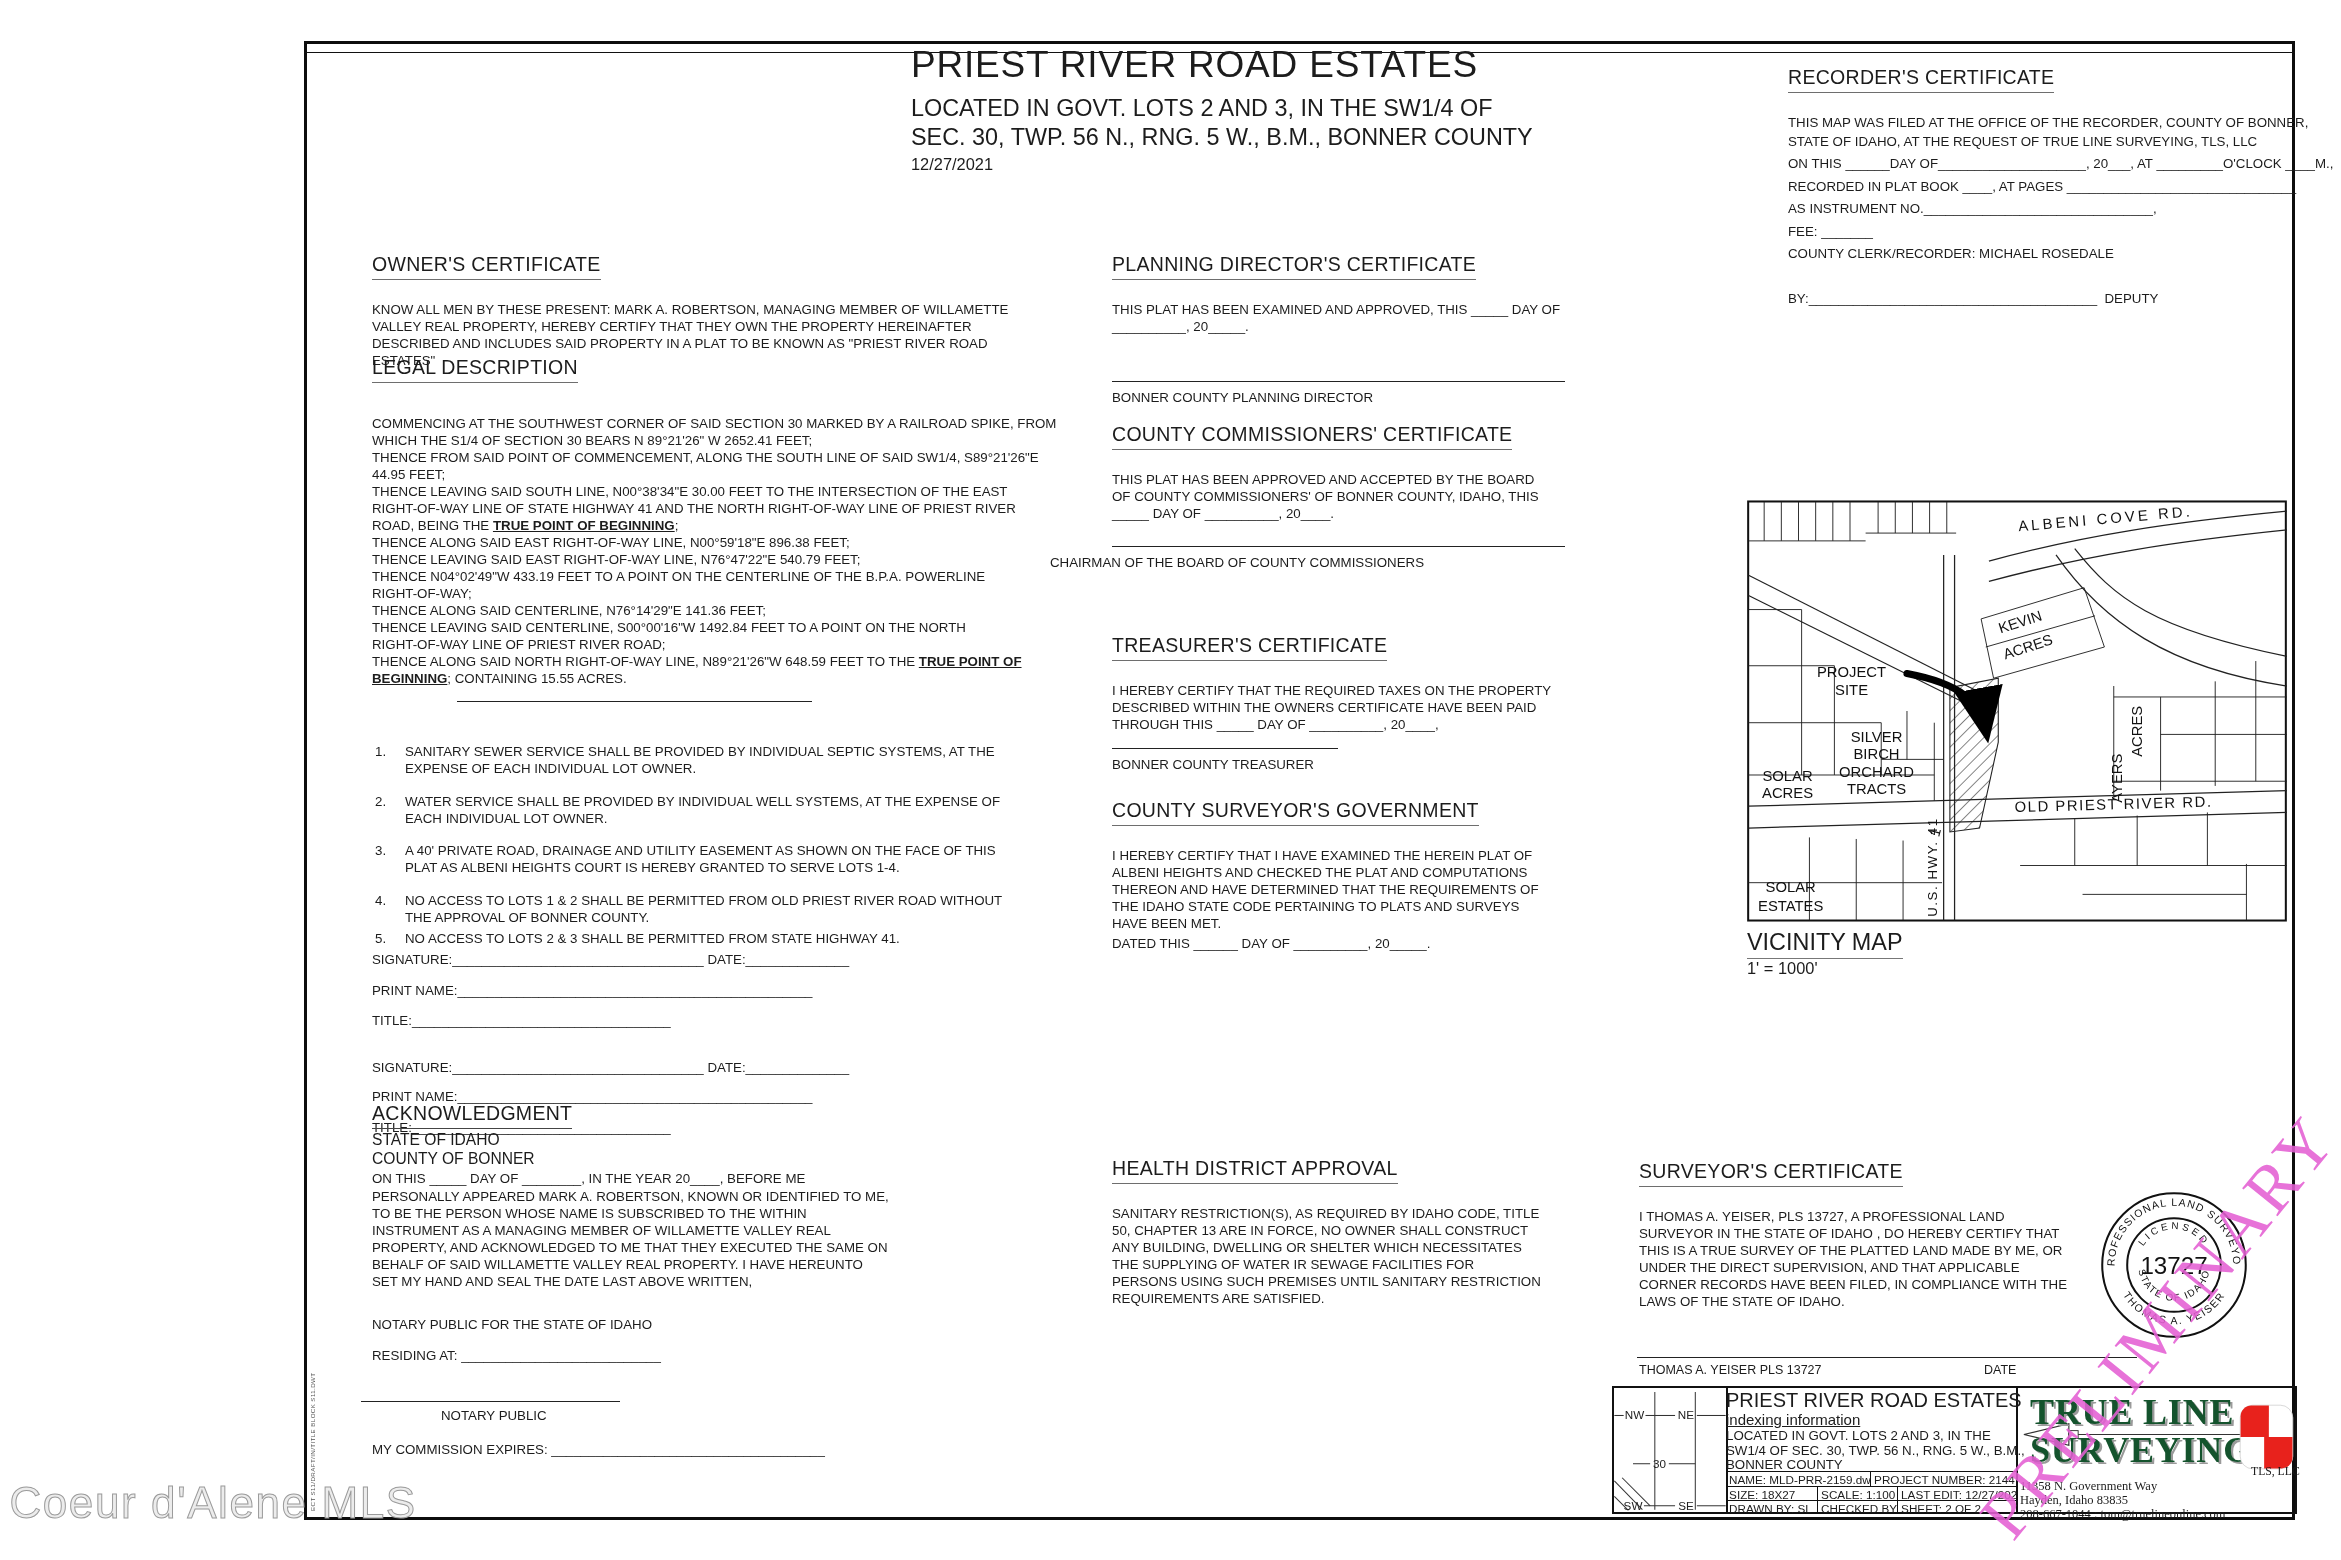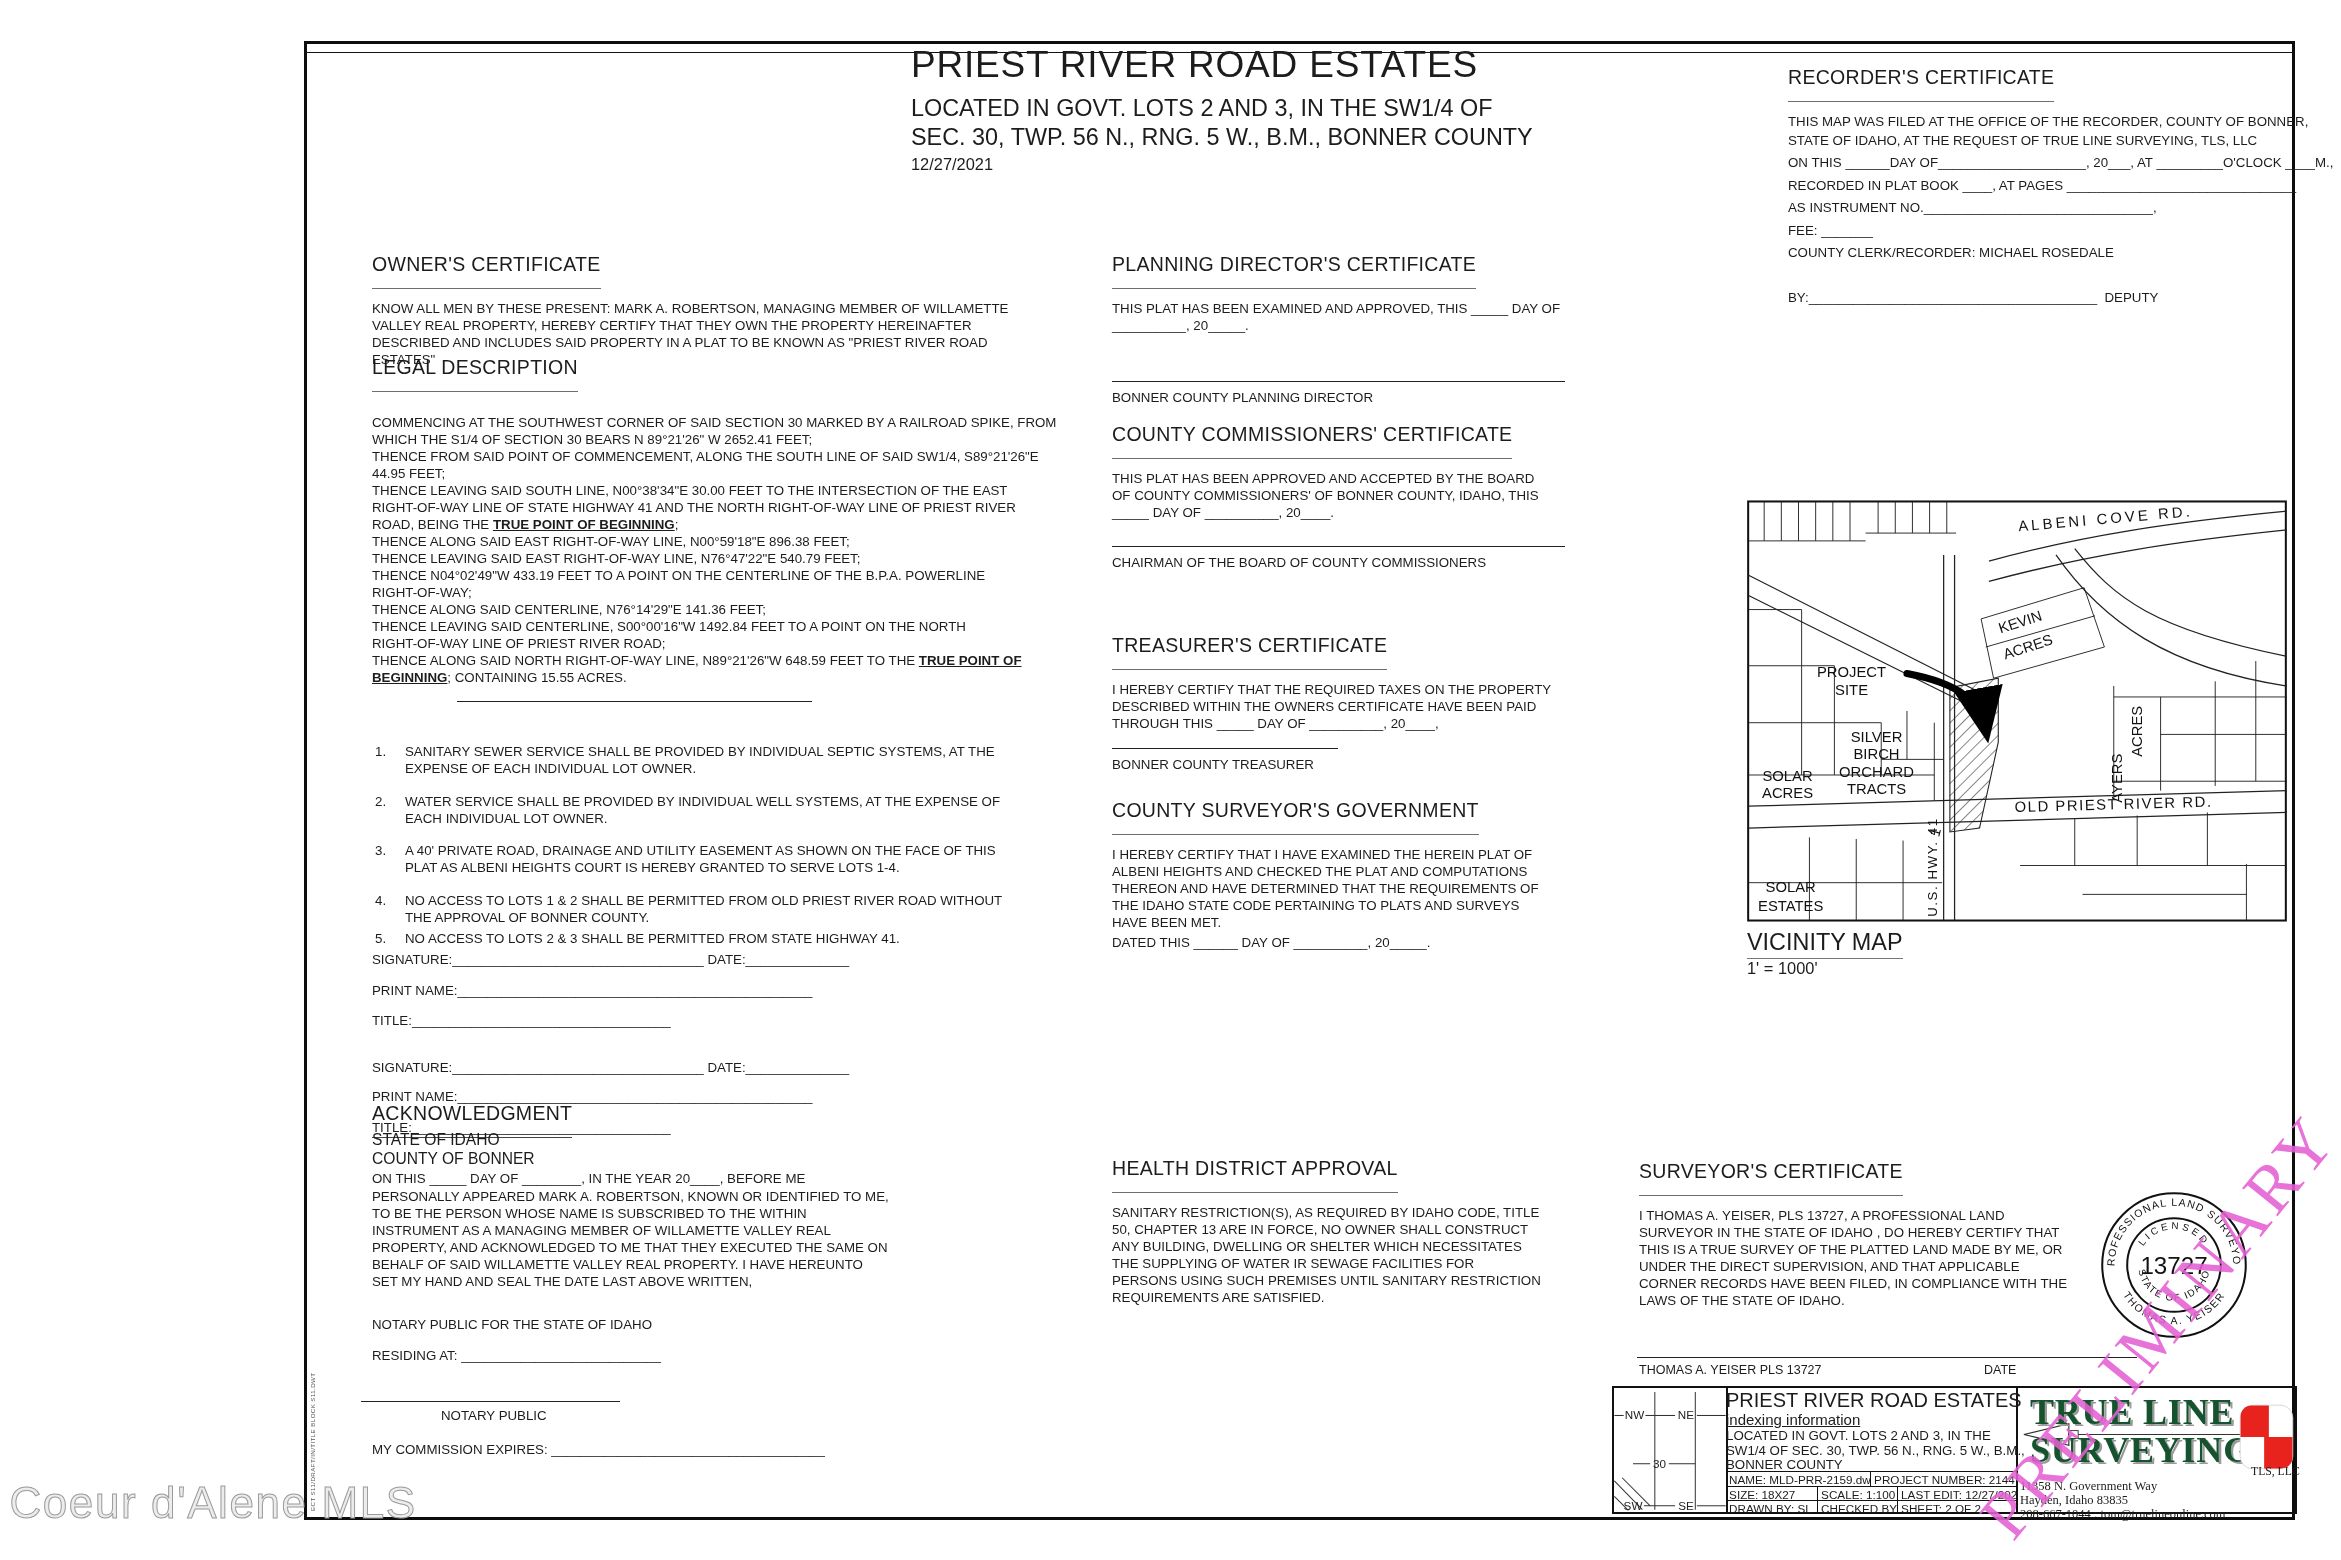--- a/index.html
+++ b/index.html
@@ -2,21 +2,21 @@
 <html style="font-size:12.5px"><head>
 <meta charset="utf-8">
 <style>
   html,body{margin:0;padding:0;background:#fff;}
   body{width:2342px;height:1561px;position:relative;overflow:hidden;
        font-family:"Liberation Sans",sans-serif;color:#1c1c1c;}
   .abs{position:absolute;}
   .center{text-align:left;}
   .sheet{left:304px;top:41px;width:1991px;height:1479px;border:3.1px solid #0d0d0d;box-sizing:border-box;}
   .topline{left:304px;top:52px;width:1991px;border-top:1.2px solid #111;height:0;}
-  .h{display:inline-block;font-size:19.5px;letter-spacing:0.3px;border-bottom:1.6px solid #6e6e6e;padding-bottom:12px;margin-bottom:11px;white-space:nowrap;}
+  .h{display:inline-block;font-size:19.5px;letter-spacing:0.3px;border-bottom:1.6px solid #6e6e6e;padding-bottom:3px;margin-bottom:21px;white-space:nowrap;}
   .body,.lline,.cline,.rec-line{font-size:13.3px;line-height:17px;white-space:nowrap;}
   .cline{line-height:17px;}
   .wrap{white-space:normal;}
   .bu{font-weight:bold;text-decoration:underline;}
   .rule-thin{position:absolute;border-top:1.2px solid #222;height:0;}
   .gap14{height:11px;}
   .rec-line{margin-bottom:5.5px;}
   .rec-line:nth-child(1){margin-bottom:1.6px;}
   .note{display:flex;margin-bottom:15.6px;font-size:13.3px;line-height:17px;}
   .note:nth-child(4){margin-bottom:3.9px;}
@@ -173,21 +173,21 @@
 
 <div class="abs" style="left:1112px;top:423px">
   <div><span class="h">COUNTY COMMISSIONERS' CERTIFICATE</span></div>
   <div>
       <div class="cline">THIS PLAT HAS BEEN APPROVED AND ACCEPTED BY THE BOARD</div>
       <div class="cline">OF COUNTY COMMISSIONERS' OF BONNER COUNTY, IDAHO, THIS</div>
       <div class="cline">_____ DAY OF __________, 20____.</div>
     </div>
 </div>
 <div class="rule-thin" style="left:1112px;top:546px;width:453px"></div>
-<div class="abs body" style="left:1112px;top:554px">CHAIRMAN OF THE BOARD OF COUNTY COMMISSIONERS</div>
+<div class="abs body" style="left:1050px;top:554px">CHAIRMAN OF THE BOARD OF COUNTY COMMISSIONERS</div>
 
 <div class="abs" style="left:1112px;top:634px">
   <div><span class="h">TREASURER'S CERTIFICATE</span></div>
   <div>
       <div class="cline">I HEREBY CERTIFY THAT THE REQUIRED TAXES ON THE PROPERTY</div>
       <div class="cline">DESCRIBED WITHIN THE OWNERS CERTIFICATE HAVE BEEN PAID</div>
       <div class="cline">THROUGH THIS _____ DAY OF __________, 20____,</div>
     </div>
 </div>
 <div class="rule-thin" style="left:1112px;top:748px;width:226px"></div>

